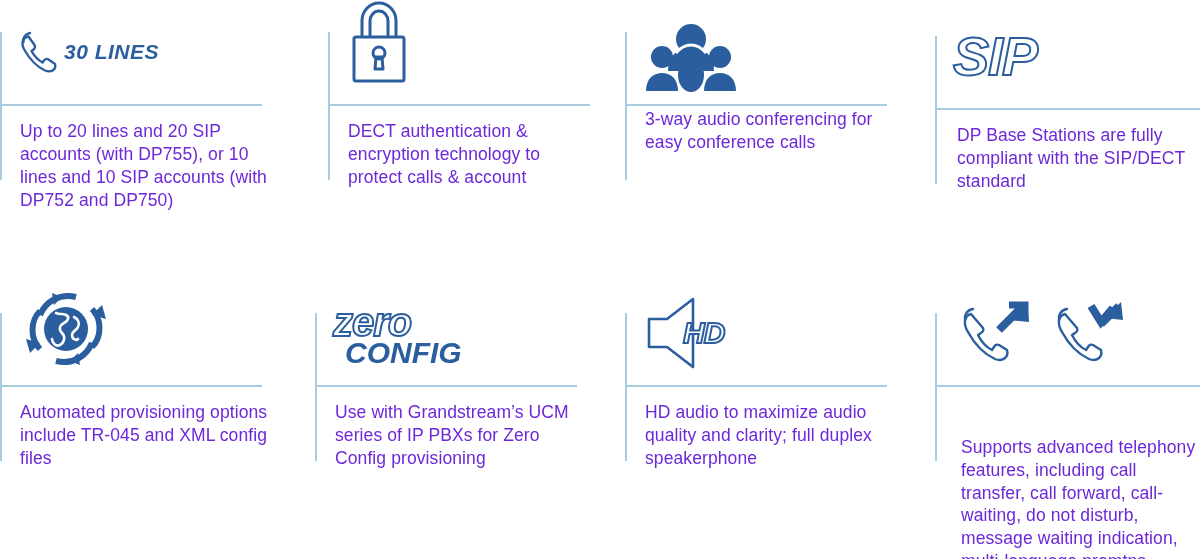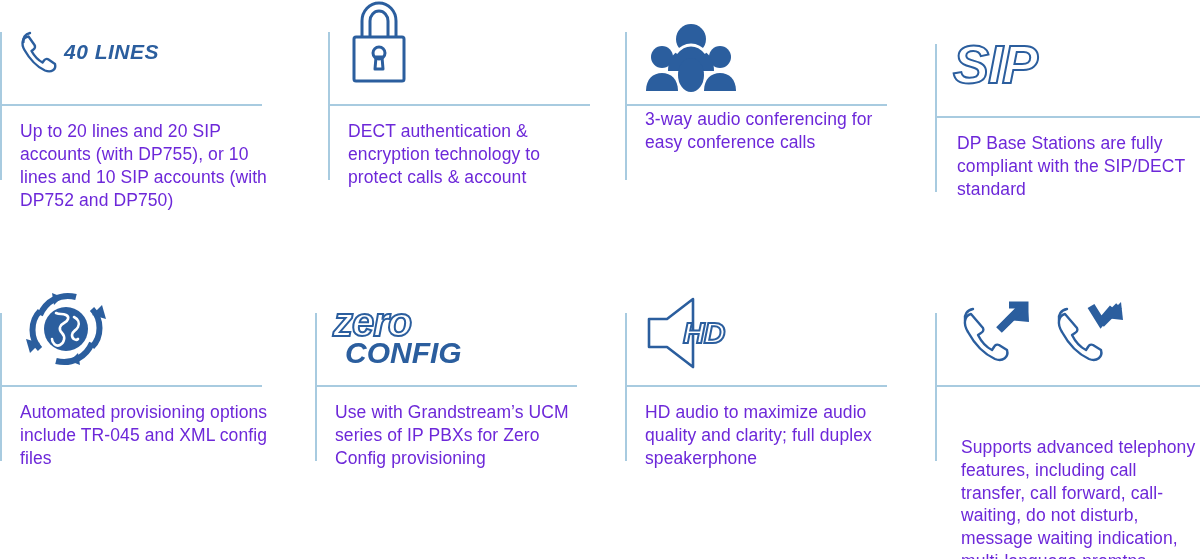--- a/index.html
+++ b/index.html
@@ -114,21 +114,21 @@
   <div class="feature-cell" style="left:0px; top:0px; width:300px; height:270px;">
     <div class="v-rule" style="top:32px; height:148px;"></div>
     <div class="h-rule" style="top:104px; width:262px;"></div>
 
     <div class="icon-zone" style="top:2px;">
       <span style="display:flex;align-items:center;gap:4px;">
         <svg width="42" height="44" viewBox="0 0 42 44" fill="none" aria-hidden="true">
           <path d="M10.5 6.5 C4 7.5 3 14 6.5 20 C11 28 19 37 27 40.5 C33.5 43 38.5 39.5 37 34 L30.5 29.5 C29 28.5 27 29 26 30.5 L24.5 32.5 C20 30 16 25.5 13.5 21 L15.5 19.5 C17 18.5 17.5 16.5 16.5 15 Z" stroke="#2b5e9e" stroke-width="2.4" fill="none" stroke-linejoin="round"></path>
           <path d="M12 3 C7 4 4.5 8 5.5 12" stroke="#2b5e9e" stroke-width="2.4" fill="none" stroke-linecap="round"></path>
         </svg>
-        <span class="lines-label">40 LINES</span>
+        <span class="lines-label">30 LINES</span>
       </span>
     </div>
 
     <div class="desc" style="left:20px; top:120px; width:250px;">Up to 20 lines and 20 SIP accounts (with DP755), or 10 lines and 10 SIP accounts (with DP752 and DP750)</div>
   </div>
 
   <div class="feature-cell" style="left:328px; top:0px; width:300px; height:270px;">
     <div class="v-rule" style="top:32px; height:148px;"></div>
     <div class="h-rule" style="top:104px; width:262px;"></div>
 
@@ -167,21 +167,21 @@
 
           <path d="M33 30 C38 24 42 22 48 22" stroke="#ffffff" stroke-width="3" fill="none"></path>
           <path d="M63 30 C58 24 54 22 48 22" stroke="#ffffff" stroke-width="3" fill="none"></path>
         </svg>
       </span>
     </div>
 
     <div class="desc" style="left:20px; top:108px; width:265px;">3-way audio conferencing for easy conference calls</div>
   </div>
 
-  <div class="feature-cell" style="left:935px; top:12px; width:265px; height:270px;">
+  <div class="feature-cell" style="left:935px; top:4px; width:265px; height:270px;">
     <div class="v-rule" style="top:32px; height:148px;"></div>
     <div class="h-rule" style="top:104px; width:265px;"></div>
 
     <div class="icon-zone" style="top:2px;">
       <span class="logo-outline sip-logo">SIP</span>
     </div>
 
     <div class="desc" style="left:22px; top:120px; width:250px;">DP Base Stations are fully compliant with the SIP/DECT standard</div>
   </div>
 

